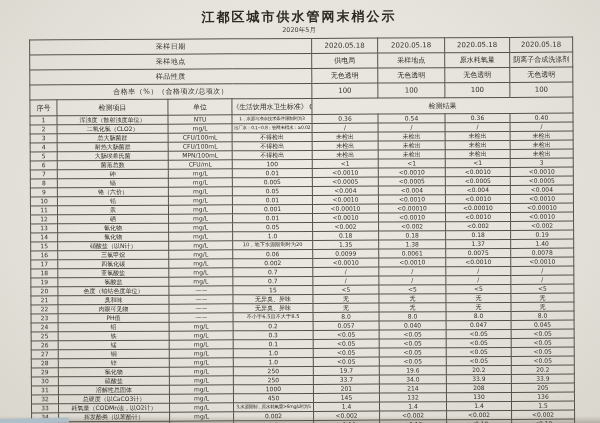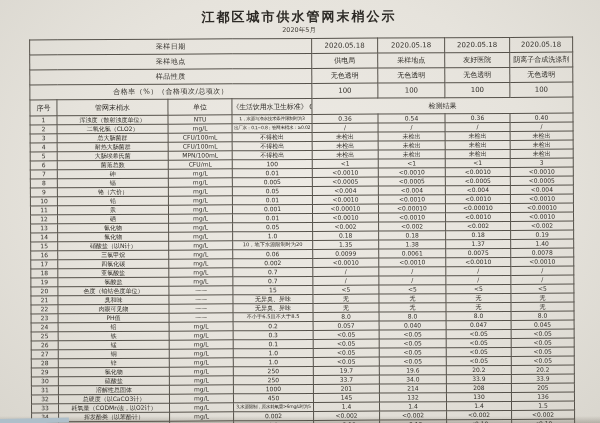--- a/index.html
+++ b/index.html
@@ -73,42 +73,42 @@
             <td colspan="4" class="meta-label">采样日期</td>
             <td class="meta-value">2020.05.18</td>
             <td class="meta-value">2020.05.18</td>
             <td class="meta-value">2020.05.18</td>
             <td class="meta-value">2020.05.18</td>
           </tr>
           <tr class="meta-row">
             <td colspan="4" class="meta-label">采样地点</td>
             <td class="meta-value">供电局</td>
             <td class="meta-value">采样地点</td>
-            <td class="meta-value">友好医院</td>
+            <td class="meta-value">原水耗氧量</td>
             <td class="meta-value">阴离子合成洗涤剂</td>
           </tr>
           <tr class="meta-row">
             <td colspan="4" class="meta-label">样品性质</td>
             <td class="meta-value">无色透明</td>
             <td class="meta-value">无色透明</td>
             <td class="meta-value">无色透明</td>
             <td class="meta-value">无色透明</td>
           </tr>
           <tr class="meta-row">
             <td colspan="4" class="meta-label">合格率（%）（合格项次/总项次）</td>
             <td class="meta-value">100</td>
             <td class="meta-value">100</td>
             <td class="meta-value">100</td>
             <td class="meta-value">100</td>
           </tr>
         </tbody>
       <tbody>
         <tr class="colhead">
           <th>序号</th>
-          <th>管网末梢水</th>
+          <th>检测项目</th>
           <th>单位</th>
           <th class="h-limit">《生活饮用水卫生标准》 GB5749</th>
           <th colspan="4">检测结果</th>
         </tr>
       </tbody>
       <tbody class="data" id="rows-body">
           <tr>
             <td class="c-seq">1</td>
             <td class="c-item">浑浊度（散射浊度单位）</td>
             <td class="c-unit">NTU</td>

